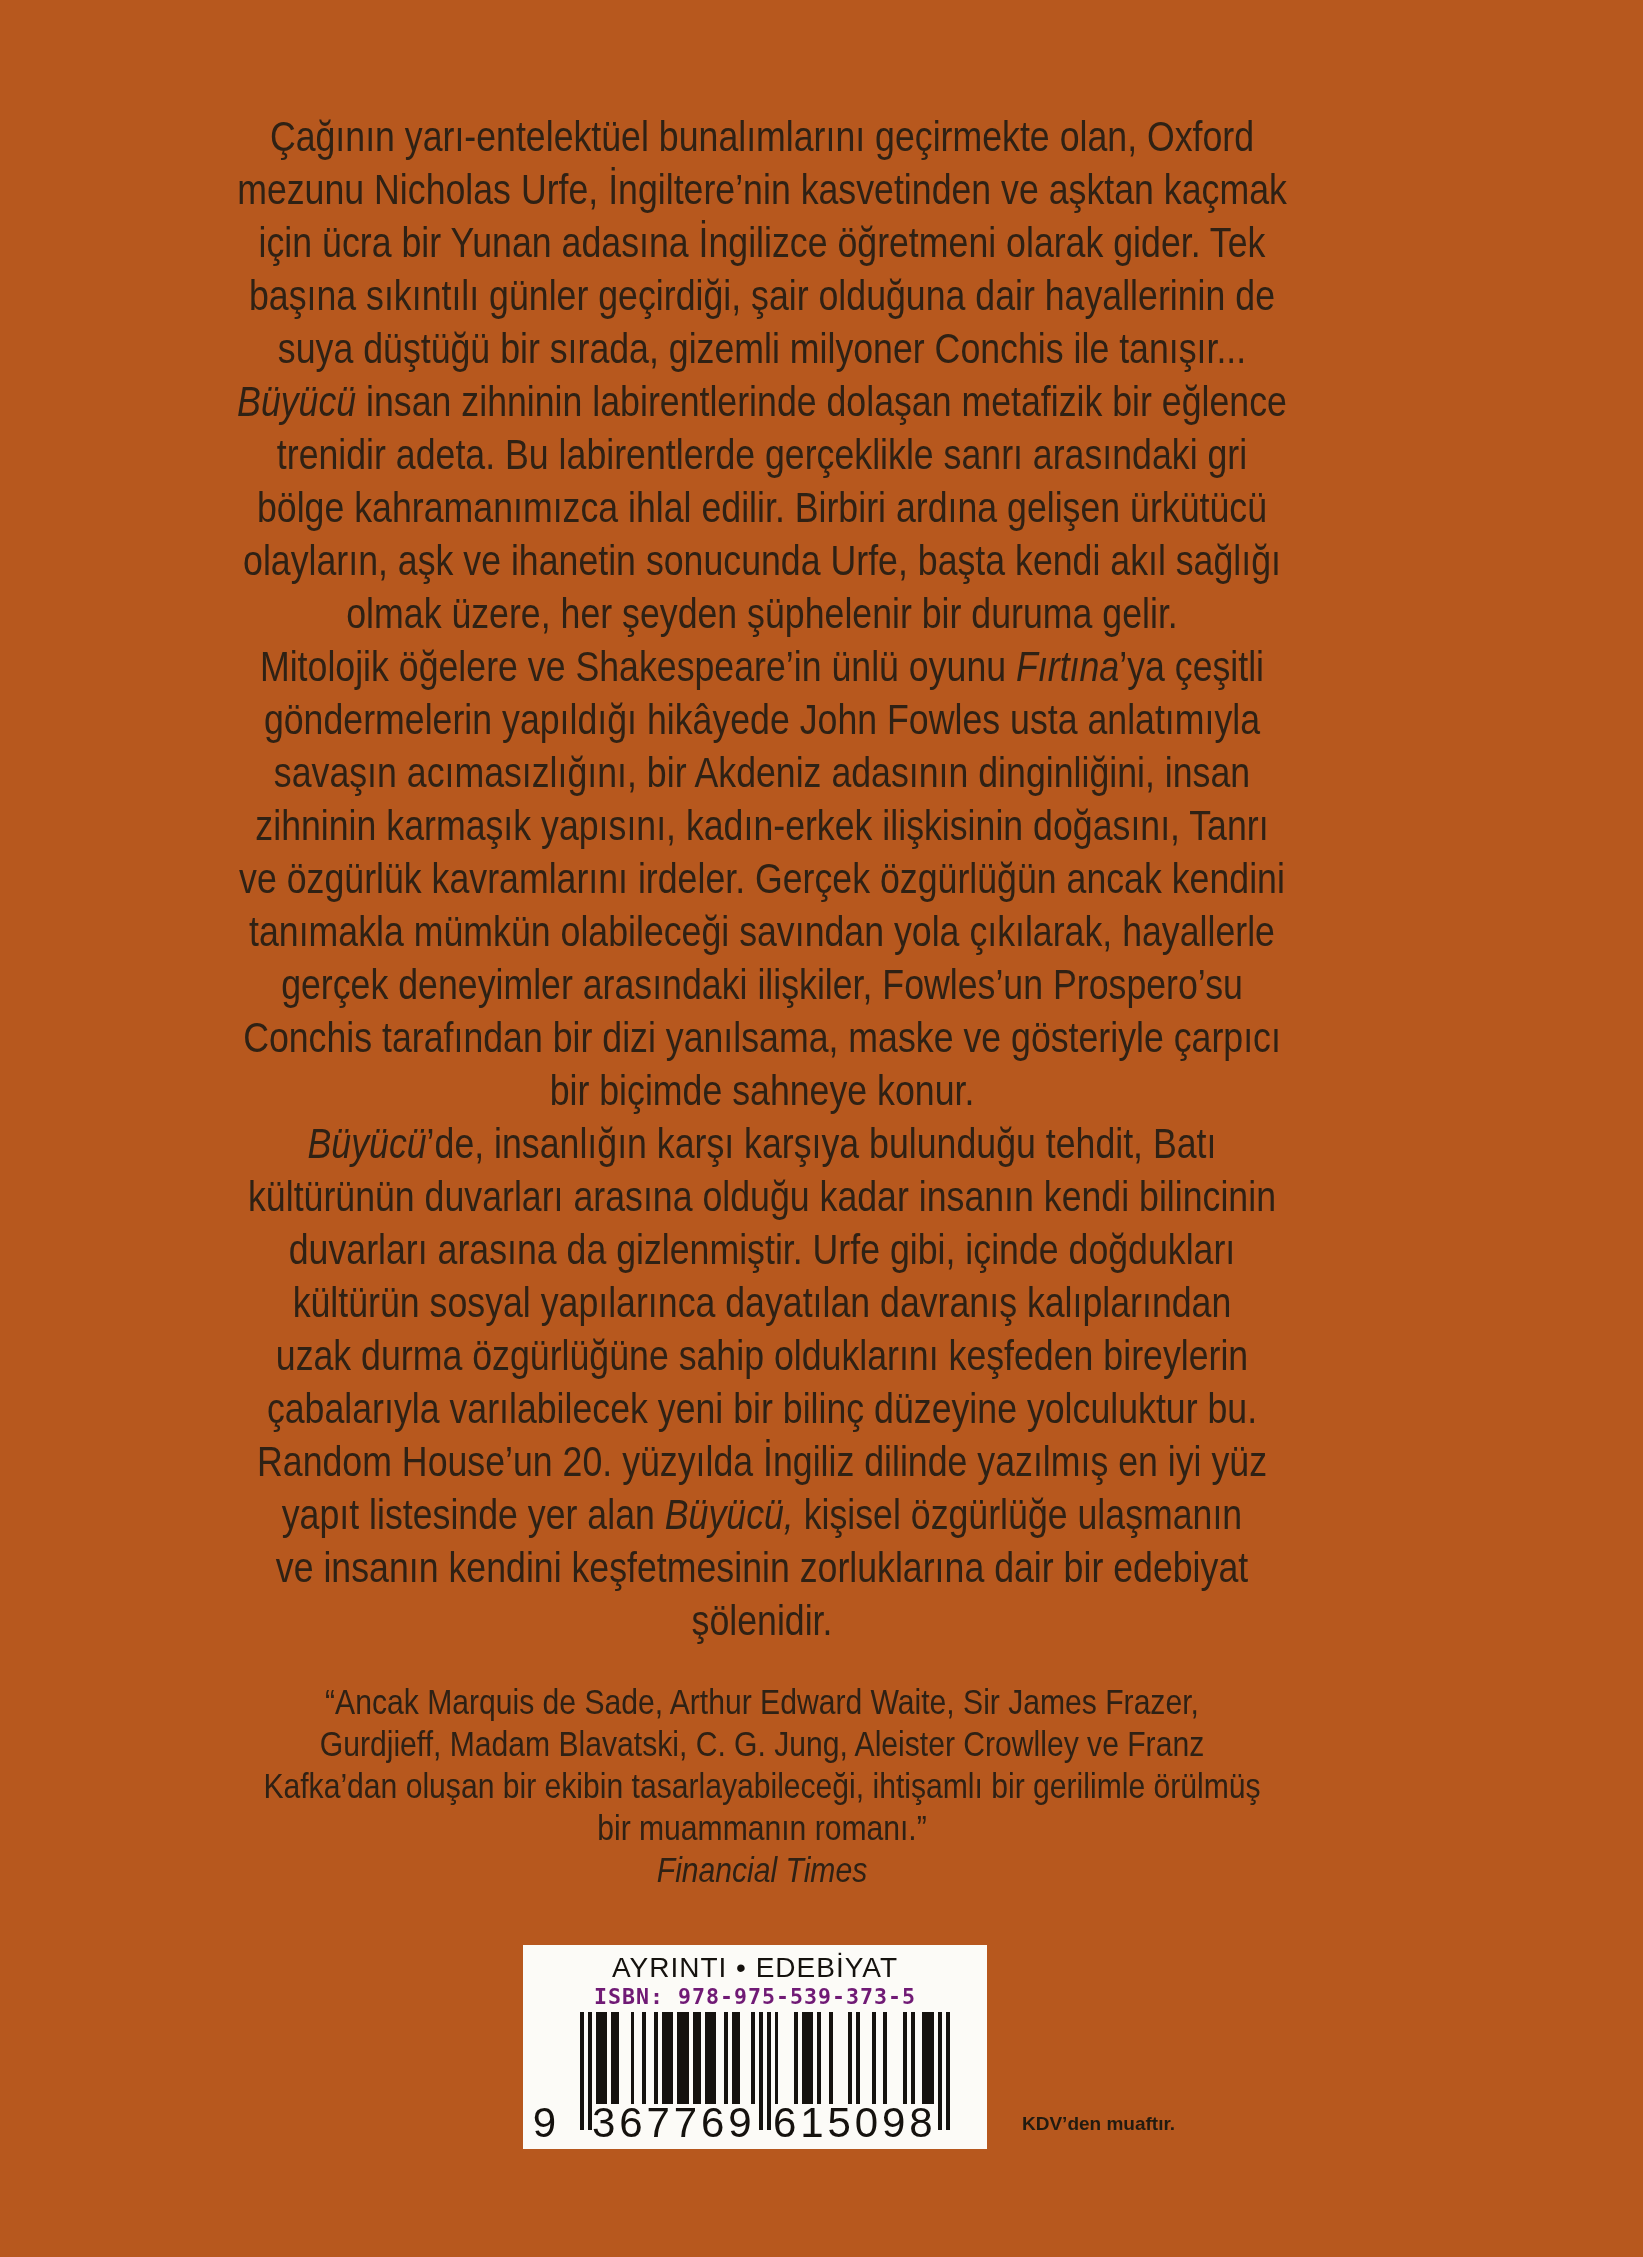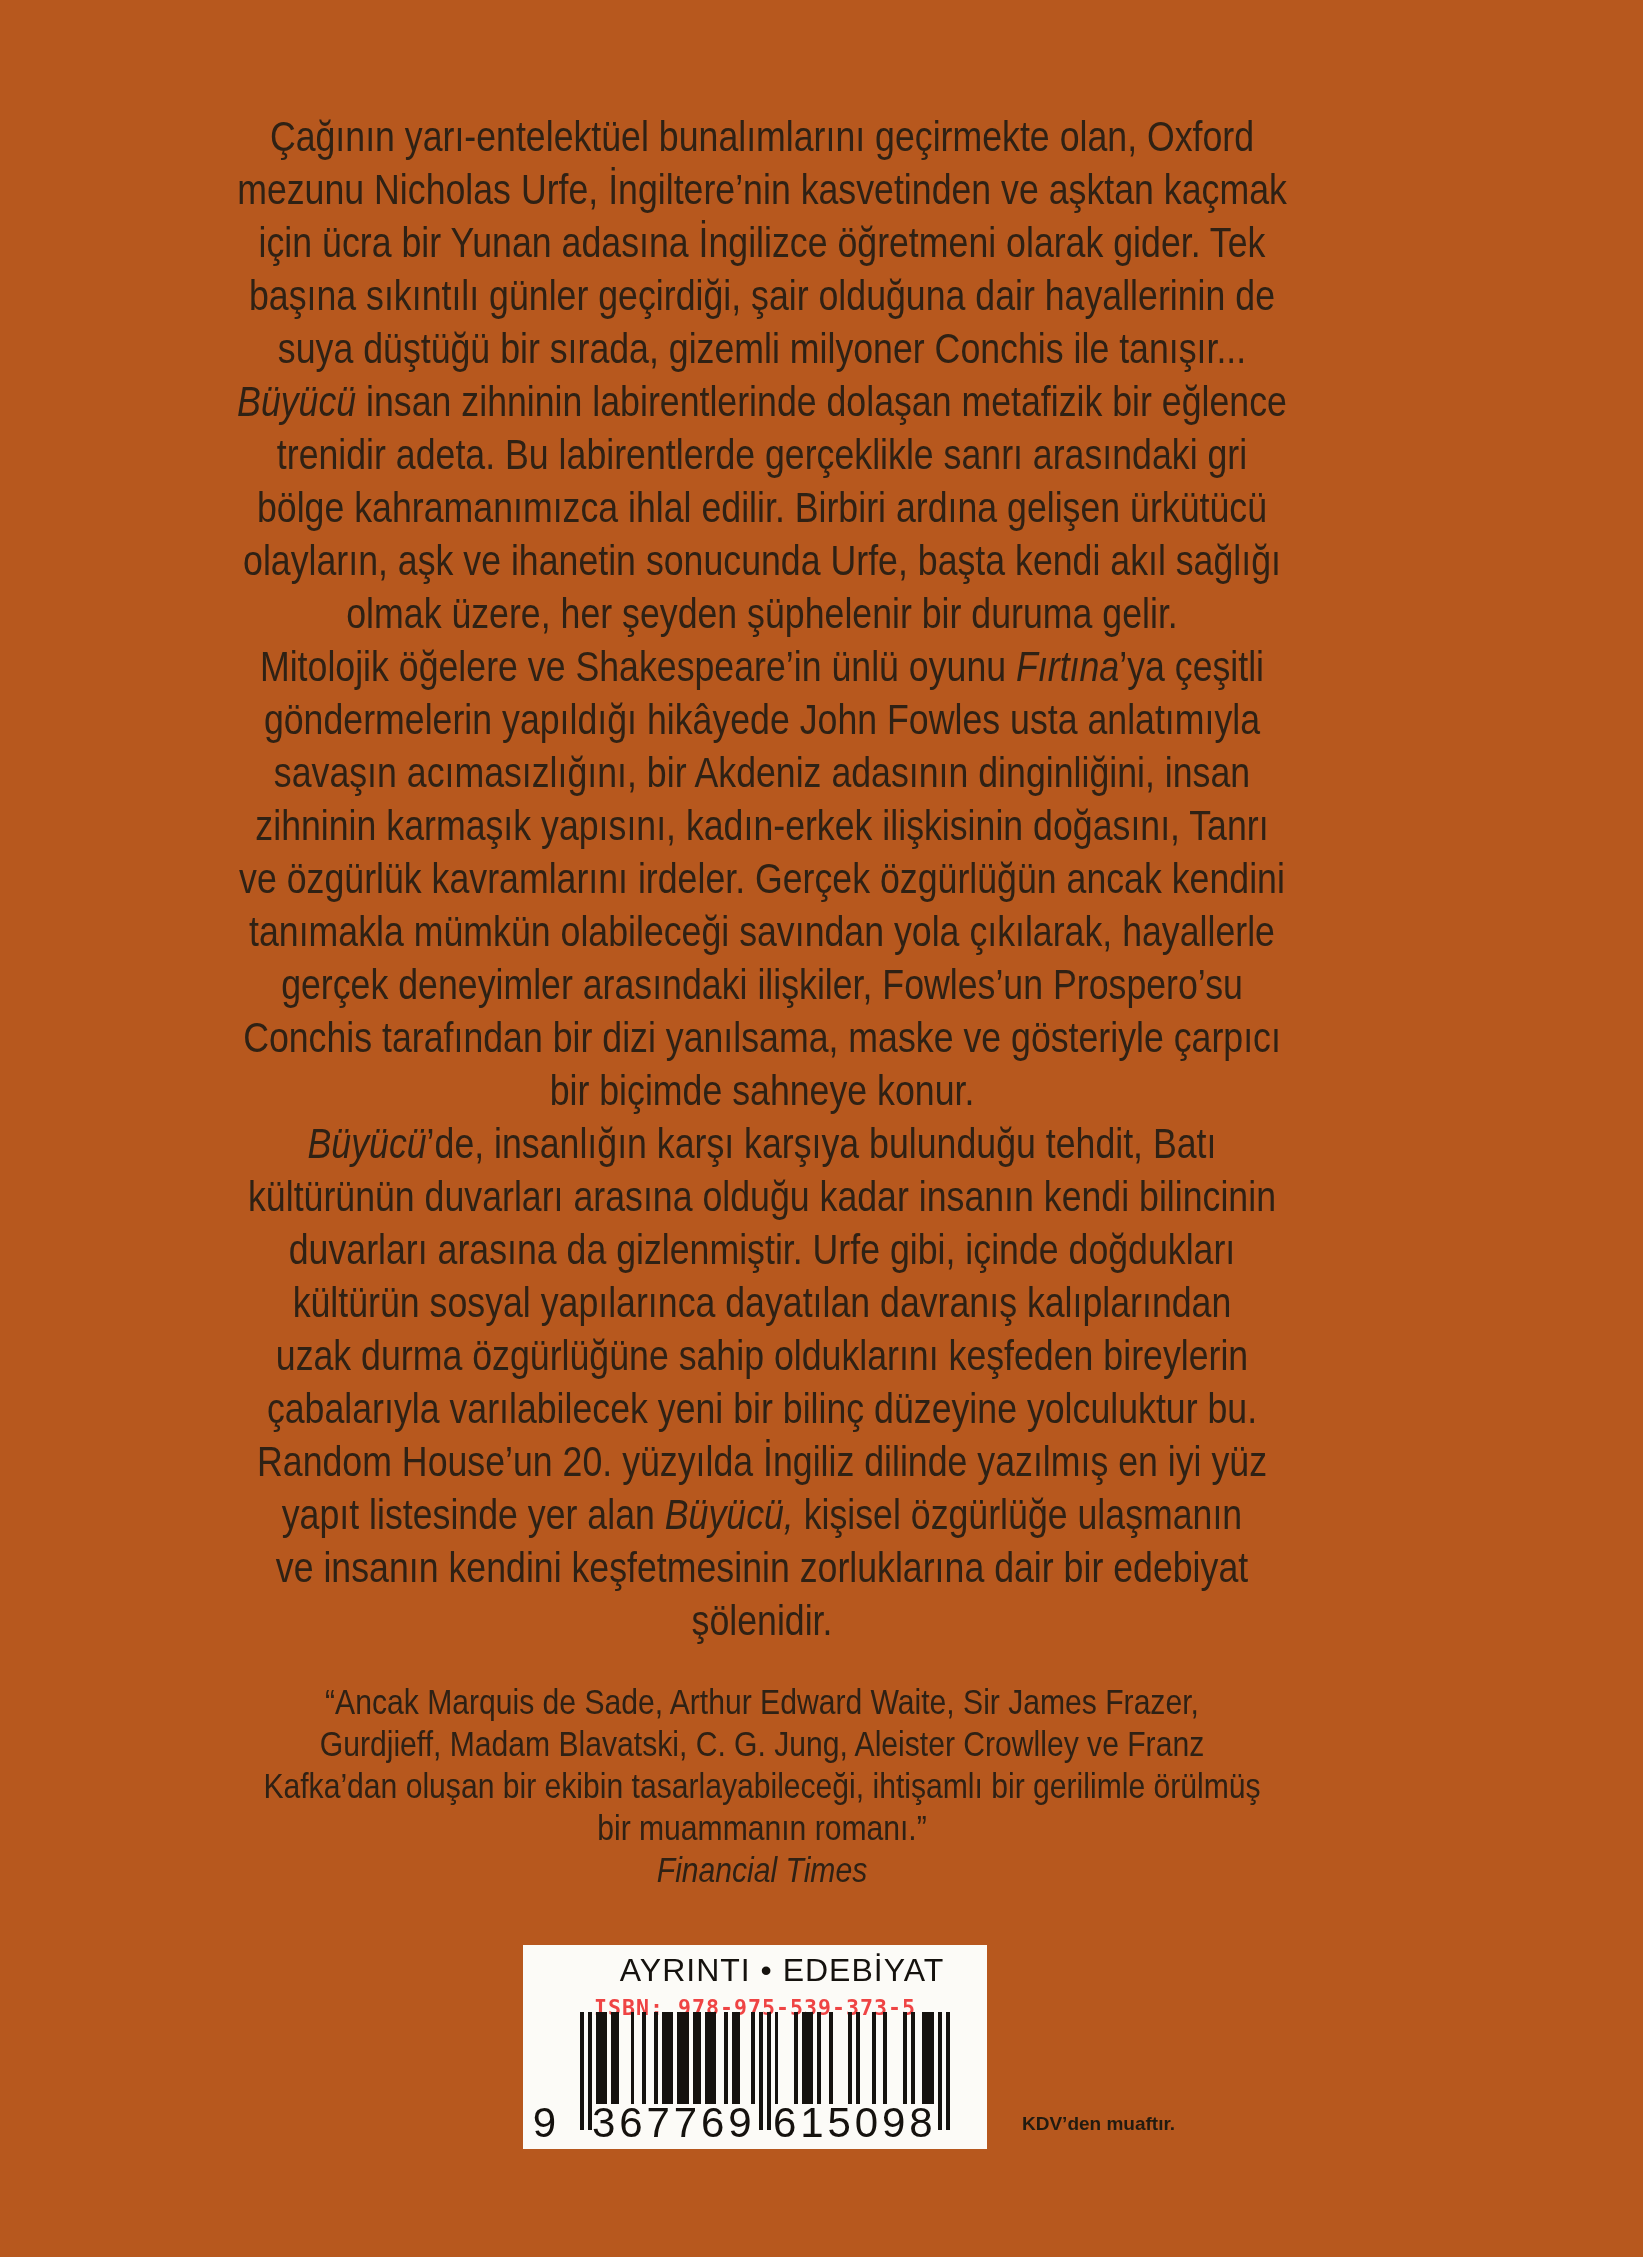--- a/index.html
+++ b/index.html
@@ -31,31 +31,29 @@
   }
   .attribution{font-style:italic;}
   
   .label{
     position:absolute;left:523px;top:1945px;width:464px;height:204px;
     background:#fcfbf7;
   }
   .imprint{
     position:absolute;top:6.9px;left:0;width:100%;
     text-align:center;
-    font-size:32px;letter-spacing:1px;
+    font-size:28px;letter-spacing:1px;
     color:#15120e;
-    padding-left:27px;
   }
   .isbn{
     position:absolute;top:39px;left:0;width:100%;
     text-align:center;
     font-family:"DejaVu Sans Mono",monospace;font-weight:bold;
     font-size:21.6px;letter-spacing:1px;
-    color:#ef4444;
-    margin-top:11px;
+    color:#701a75;
   }
   .bars{
     position:absolute;left:57px;top:67px;
     display:flex;align-items:flex-start;
   }
   .module{width:3.9px;height:92px;flex:none;}
   .module.tall{height:118px;}
   .module.bar{background:#15120e;}
   .ean-digit{
     position:absolute;top:157px;

